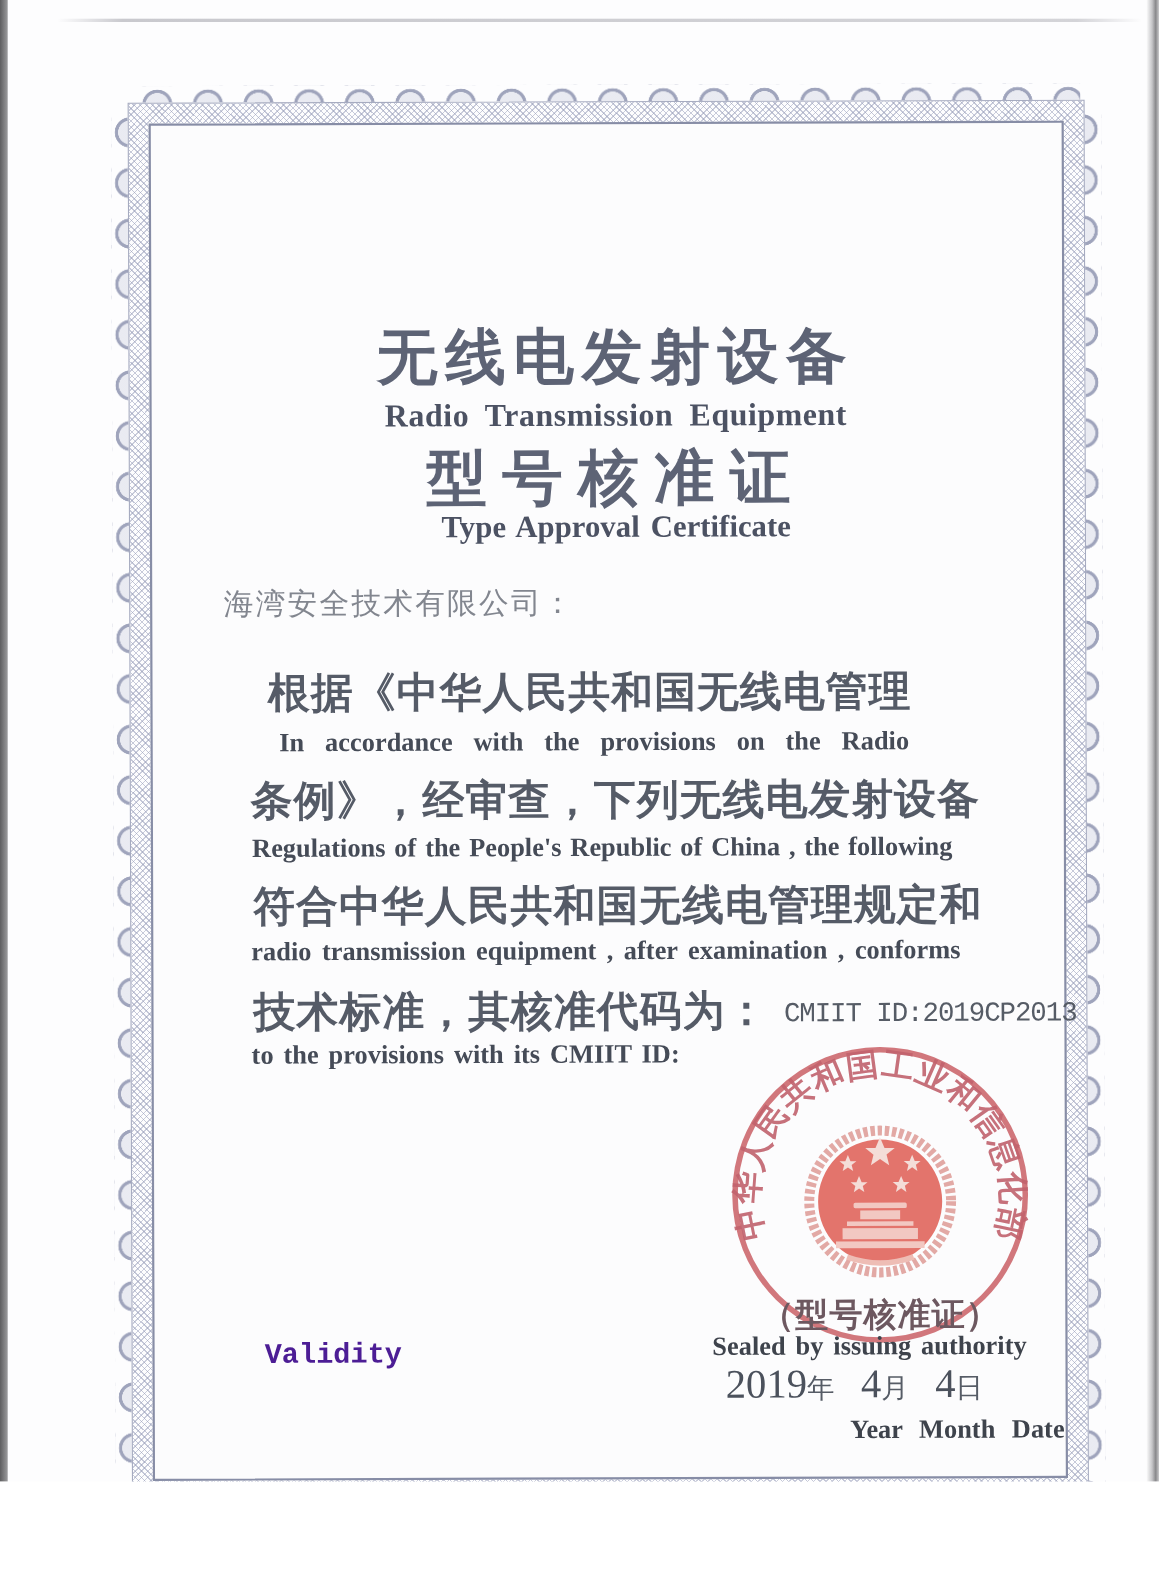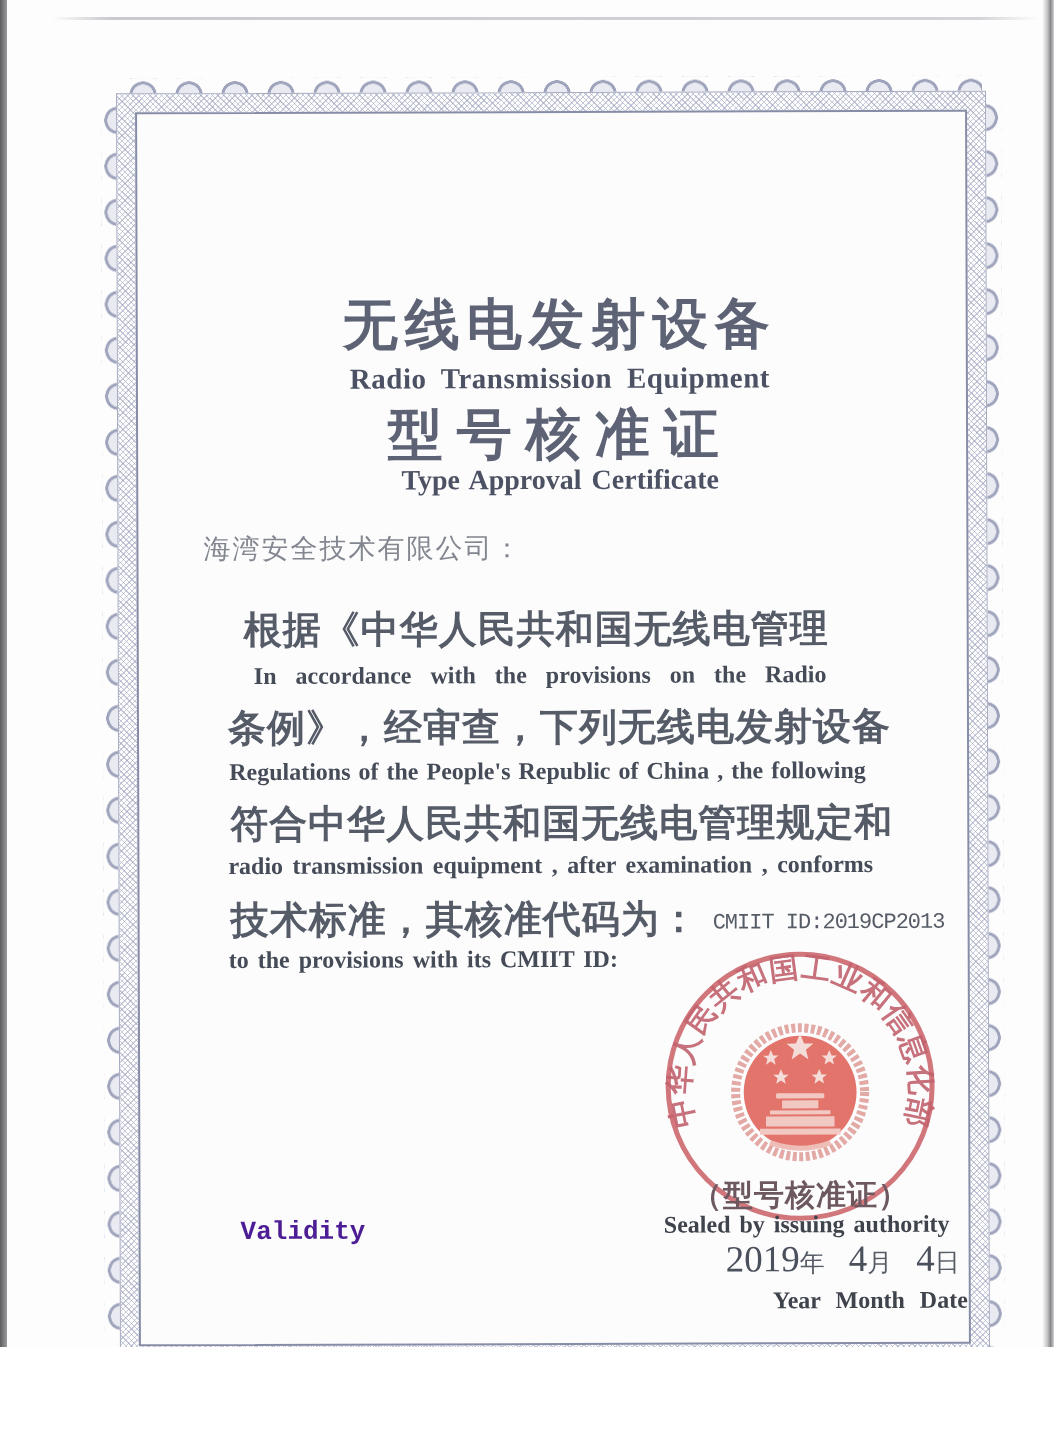--- a/index.html
+++ b/index.html
@@ -51,33 +51,33 @@
   .addressee { position:absolute; left:86px; top:438px; font-size:27px; color:#82868f;
     letter-spacing:2px; }
 
   .pcn { position:absolute; font-size:38px; font-weight:700; color:#555b67; letter-spacing:1px; white-space:nowrap; }
   .pen { position:absolute; font-size:24px; font-weight:700; color:#454b57; white-space:nowrap; }
   .p1cn { left:126px; top:512px; } .p1en { left:136px; top:570px; word-spacing:13px; }
   .p2cn { left:110px; top:610px; } .p2en { left:111px; top:666px; word-spacing:2px; }
   .p3cn { left:112px; top:706px; } .p3en { left:110px; top:760px; word-spacing:3.5px; }
   .p4cn { left:112px; top:802px; } .p4en { left:110px; top:854px; word-spacing:3px; }
   .cmiit { font-family:"Liberation Mono","DejaVu Sans Mono",monospace; font-weight:400;
-    font-size:22px; color:#565c66; letter-spacing:-1px; margin-left:14px; vertical-align:3px; }
+    font-size:25px; color:#565c66; letter-spacing:-1px; margin-left:14px; vertical-align:3px; }
 
   .validity-cn { position:absolute; left:120px; top:1084px; font-size:31px; font-weight:700;
     color:#5b616c; letter-spacing:3px; }
   .validity-en { position:absolute; left:121px; top:1124px; font-size:26px; font-weight:700; color:#4c1d95;font-family:Liberation Mono, monospace; }
 
   .seal-svg { position:absolute; left:540px; top:854px; width:282px; height:282px;
     mix-blend-mode:multiply; z-index:1; }
   .seal-caption { position:absolute; left:540px; width:282px; top:1084px; text-align:center;
     font-size:30px; font-weight:700; color:#6d5860; letter-spacing:1px; z-index:2; }
-  .sealed-by { position:absolute; left:528px; width:302px; top:1120px; text-align:right;
+  .sealed-by { position:absolute; left:528px; width:302px; top:1120px; text-align:left;
     font-size:24px; font-weight:700; color:#3e434c; word-spacing:3px; z-index:2; }
-  .date-line { position:absolute; left:540px; width:300px; top:1146px; text-align:right;
+  .date-line { position:absolute; left:540px; width:300px; top:1146px; text-align:left;
     z-index:2; white-space:nowrap; }
   .dnum { font-size:37px; color:#4b515c; }
   .dcjk { font-size:25px; color:#565c66; }
   .dgap { display:inline-block; width:24px; }
   .ymd { position:absolute; left:548px; width:300px; top:1196px; text-align:right;
     font-size:24px; font-weight:700; color:#3e434c; word-spacing:9px; z-index:2; }
 
   .watermark { position:absolute; left:918px; top:1382px; display:flex; align-items:center;
     gap:5px; z-index:3; }
   .wm-text { display:flex; flex-direction:column; line-height:1.05; }

